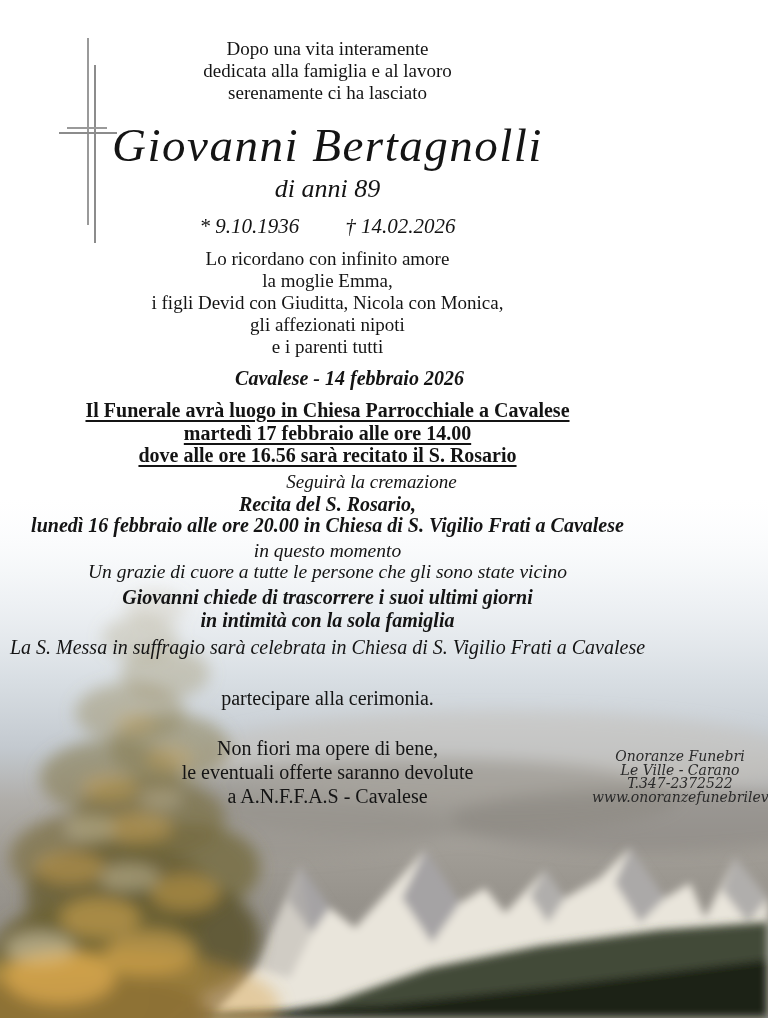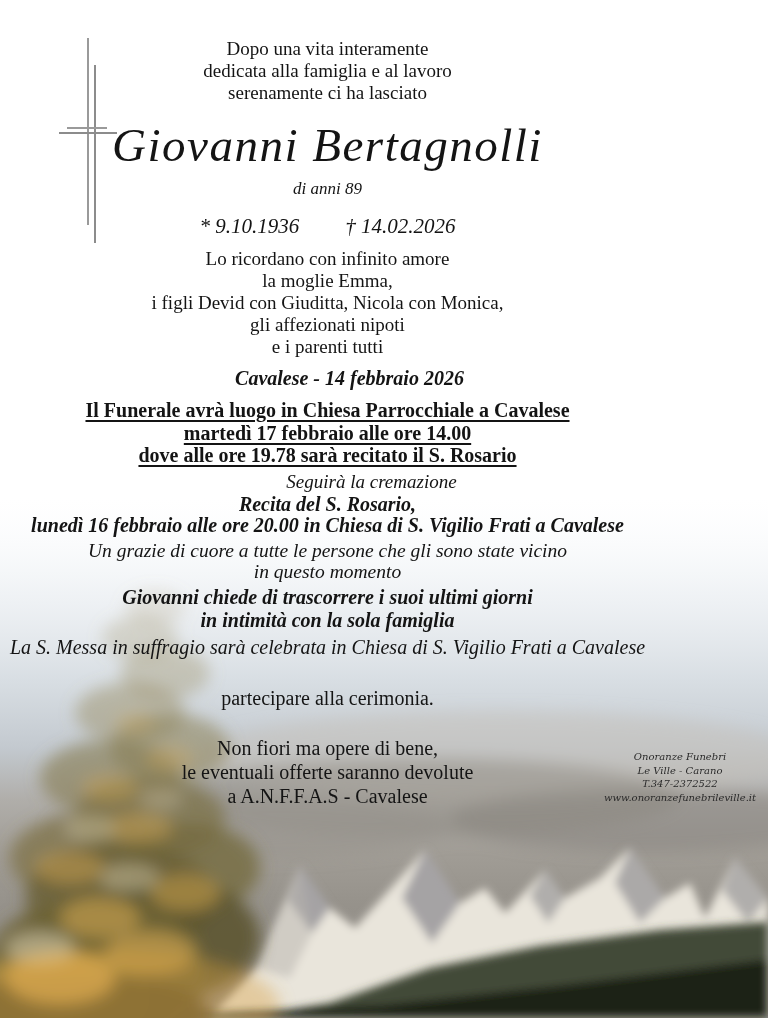--- a/index.html
+++ b/index.html
@@ -17,38 +17,38 @@
     pointer-events:none;
   }
   .cross {
     position:absolute; left:55px; top:25px; width:70px; height:225px;
   }
   .content { position:absolute; inset:0; text-align:center; }
   .blk { position:absolute; left:0; width:655px; text-align:center; }
 
   .intro       { top:38px;  font-size:19px; line-height:22px; }
   .name        { top:116px; font-size:47px; line-height:58px; font-style:italic; letter-spacing:1.5px; }
-  .age         { top:176px; font-size:17px; line-height:26px; font-style:italic; }
+  .age         { top:176px; font-size:26px; line-height:26px; font-style:italic; }
   .dates       { top:213px; font-size:21px; line-height:26px; font-style:italic; }
   .dates .gap  { display:inline-block; width:46px; }
   .remember    { top:248px; font-size:19px; line-height:22px; }
   .placedate   { top:366px; font-size:20px; line-height:24px; font-style:italic; font-weight:bold;margin-left:22px; }
   .funeral     { top:399px; font-size:20px; line-height:22.5px; font-weight:bold; }
   .funeral div { text-decoration:underline; text-underline-offset:3px; text-decoration-thickness:1.5px; }
   .cremation   { top:471px; font-size:19px; line-height:22px; font-style:italic;margin-left:44px; }
   .rosary      { top:494px; font-size:20px; line-height:21px; font-style:italic; font-weight:bold; }
   .thanks      { top:540px; font-size:19.5px; line-height:21px; font-style:italic; }
   .wish        { top:586px; font-size:20px; line-height:23px; font-style:italic; font-weight:bold; }
   .mass        { top:636px; font-size:20px; line-height:23px; font-style:italic; }
   .mass .u     { text-decoration:underline; text-underline-offset:3px; }
   .gratitude   { top:687px; font-size:20px; line-height:23px; }
   .donation    { top:736px; font-size:20px; line-height:24px; }
   .fh {
     position:absolute; left:592px; top:750px; width:176px;
-    font-size:10px; line-height:13.5px; font-style:italic;
+    font-size:14px; line-height:13.5px; font-style:italic;
     font-family:"DejaVu Serif","Liberation Serif",serif;
     color:#2a2a2a; text-align:center;
   }
 </style>
 </head>
 <body>
 
 <svg class="bg-photo" viewBox="0 0 768 520" preserveAspectRatio="none" aria-hidden="true">
   <defs>
     <linearGradient id="mistFade" x1="0" y1="0" x2="0" y2="1">
@@ -157,33 +157,33 @@
     <div>i figli Devid con Giuditta, Nicola con Monica,</div>
     <div>gli affezionati nipoti</div>
     <div>e i parenti tutti</div>
   </div>
 
   <div class="blk placedate">Cavalese - 14 febbraio 2026</div>
 
   <div class="blk funeral">
     <div>Il Funerale avrà luogo in Chiesa Parrocchiale a Cavalese</div>
     <div>martedì 17 febbraio alle ore 14.00</div>
-    <div>dove alle ore 19.78 sarà recitato il S. Rosario</div>
+    <div>dove alle ore 16.56 sarà recitato il S. Rosario</div>
   </div>
 
   <div class="blk cremation">Seguirà la cremazione</div>
 
   <div class="blk rosary">
     <div>Recita del S. Rosario,</div>
     <div>lunedì 16 febbraio alle ore 20.00 in Chiesa di S. Vigilio Frati a Cavalese</div>
   </div>
 
   <div class="blk thanks">
+    <div>in questo momento</div>
     <div>Un grazie di cuore a tutte le persone che gli sono state vicino</div>
-    <div>in questo momento</div>
   </div>
 
   <div class="blk wish">
     <div>Giovanni chiede di trascorrere i suoi ultimi giorni</div>
     <div>in intimità con la sola famiglia</div>
   </div>
 
   <div class="blk mass">
     <div>La S. Messa in suffragio sarà celebrata in Chiesa di S. Vigilio Frati a Cavalese</div>
   </div>

